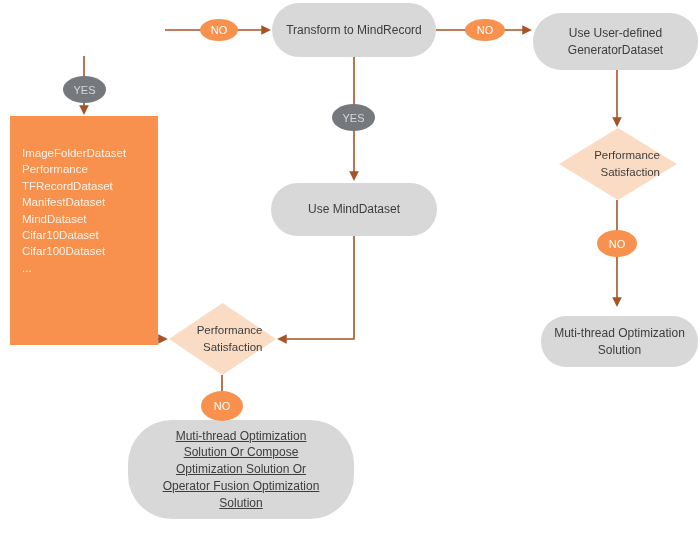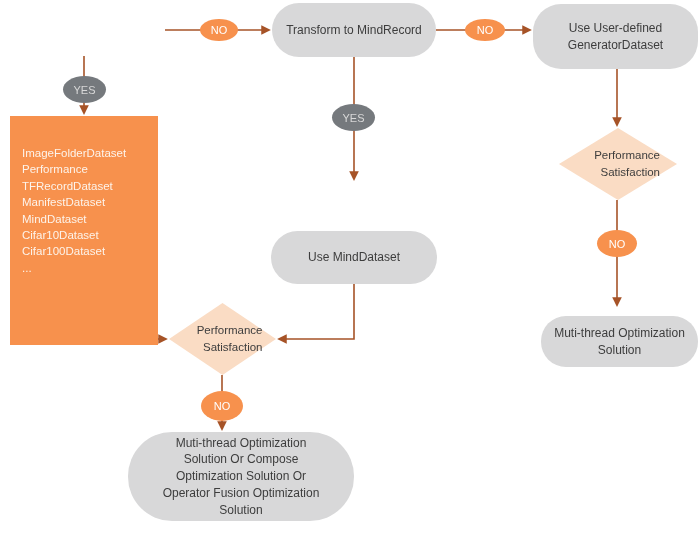--- a/index.html
+++ b/index.html
@@ -21,23 +21,23 @@
     justify-content: center;
     text-align: center;
     color: var(--text-dark, #3d3d3d);
     font-size: 12px;
     line-height: 1.4;
   }
   .capsule { background: var(--node-gray, #d8d8d9); border-radius: 28px; }
 
   #box-builtin       { left: 3px;   top: 3px;   width: 162px; height: 53px; border-radius: 27px; }
   #box-transform     { left: 272px; top: 3px;   width: 164px; height: 54px; border-radius: 27px; }
-  #box-generator     { left: 533px; top: 4px;   width: 165px; height: 65px; border-radius: 28px; }
-  #box-minddataset   { left: 271px; top: 183px; width: 166px; height: 53px; border-radius: 27px; margin-top: 48px; }
-  #box-center-sol    { left: 128px; top: 432px; width: 226px; height: 89px; border-radius: 44px; }
+  #box-generator     { left: 533px; top: 13px;   width: 165px; height: 57px; border-radius: 28px; }
+  #box-minddataset   { left: 271px; top: 183px; width: 166px; height: 53px; border-radius: 27px; }
+  #box-center-sol    { left: 128px; top: 420px; width: 226px; height: 99px; border-radius: 44px; text-decoration: underline; }
   #box-right-sol     { left: 541px; top: 316px; width: 157px; height: 51px; border-radius: 25px; }
 
   #box-generator .wrap   { width: 130px; }
   #box-center-sol .wrap  { width: 158px; }
   #box-right-sol .wrap   { width: 132px; }
 
   .list-box {
     position: absolute;
     z-index: 1;
     left: 10px; top: 116px; width: 148px; height: 229px;

